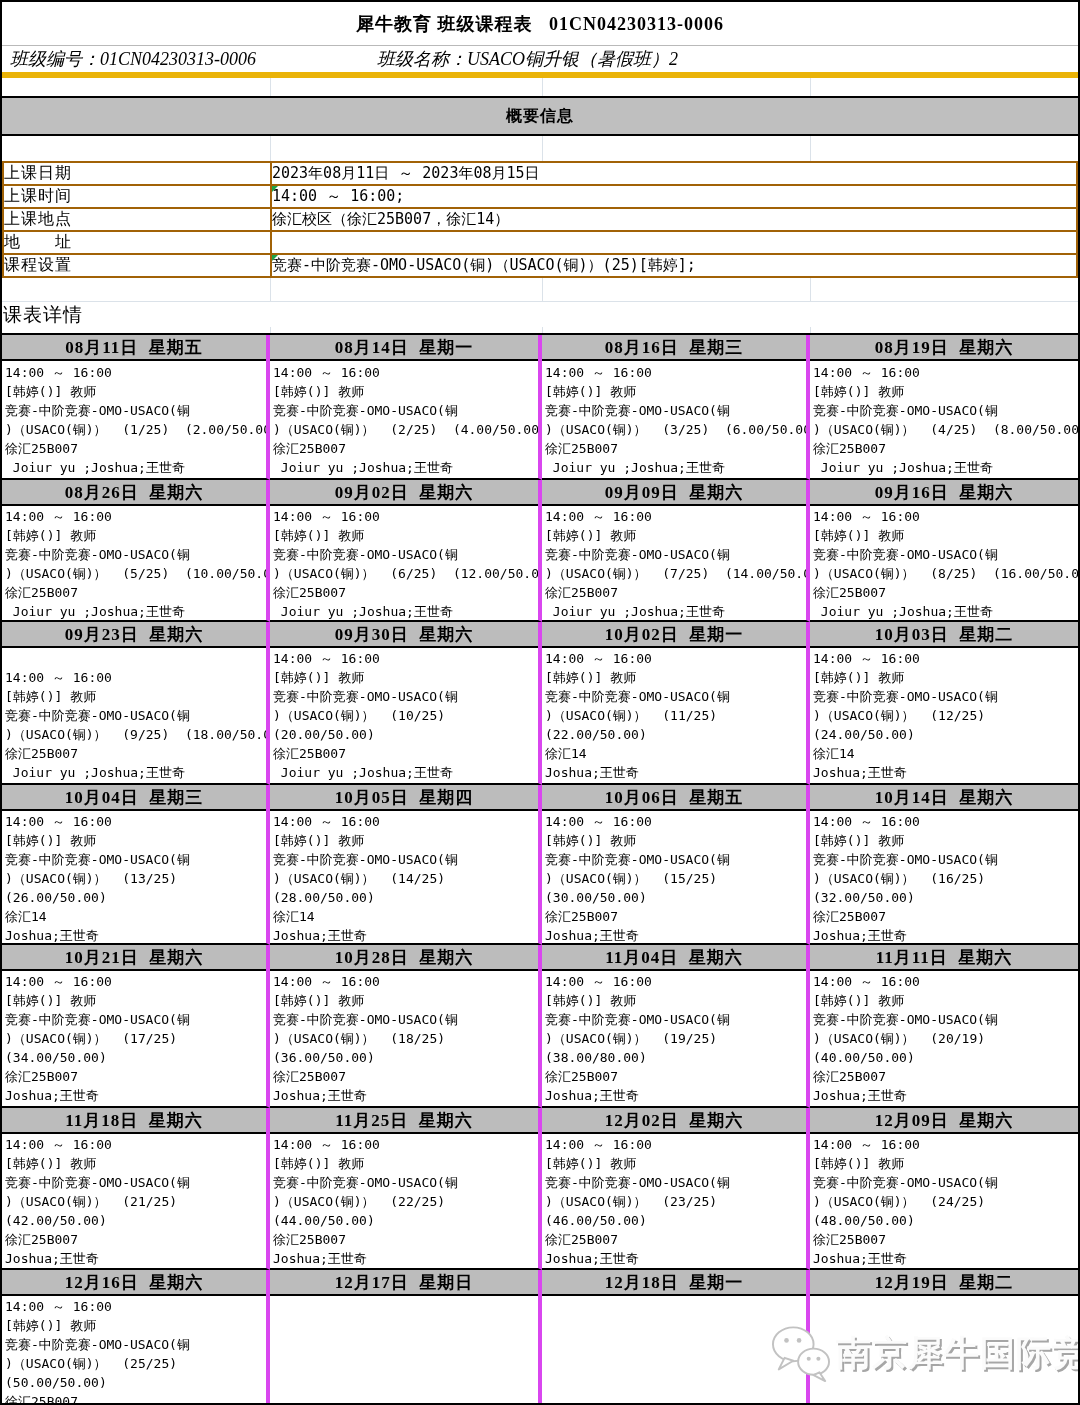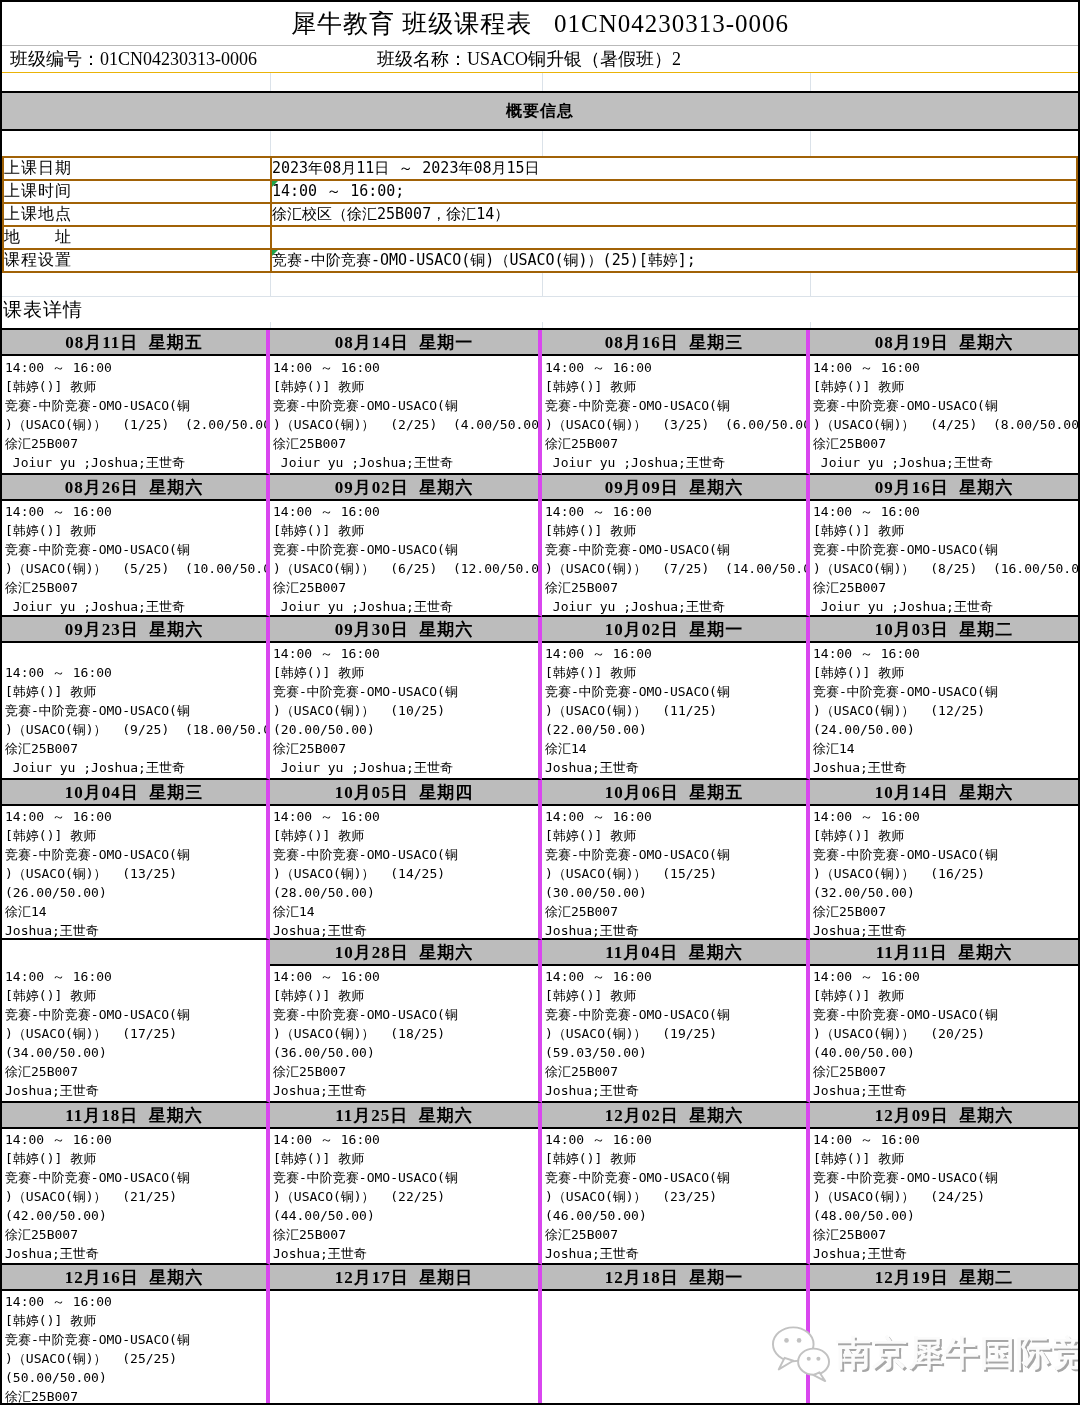--- a/index.html
+++ b/index.html
@@ -5,23 +5,23 @@
   html,body{margin:0;padding:0;background:#e9e9e9;}
   .page{
     width:1080px;height:1405px;position:relative;background:#fff;
     border:2px solid #000;box-sizing:border-box;overflow:hidden;
     font-family:"Liberation Serif","DejaVu Serif",serif;color:#000;
     margin:0 auto;
   }
   .title-row{
     height:43px;border-bottom:1px solid #b9b9b9;
     display:flex;align-items:center;justify-content:center;
-    font-size:25px;font-weight:normal;white-space:pre;letter-spacing:1px;
-  }
-  .info-row{height:26px;position:relative;font-size:18px;border-bottom:1px solid #eab308;}
+    font-size:18px;font-weight:bold;white-space:pre;letter-spacing:1px;
+  }
+  .info-row{height:26px;position:relative;font-size:18px;border-bottom:6px solid #eab308;font-style:italic;}
   .info-row .id{position:absolute;left:8px;top:1px;white-space:pre;}
   .info-row .name{position:absolute;left:375px;top:1px;white-space:pre;}
   .spacer{
     position:relative;
     background-image:linear-gradient(var(--faint),var(--faint)),linear-gradient(var(--faint),var(--faint)),linear-gradient(var(--faint),var(--faint));
     background-size:1px 100%;background-position:268px 0,540px 0,808px 0;background-repeat:no-repeat;
   }
   .s1{height:18px;}
   .s2{height:25px;}
   .s3{height:23px;border-bottom:1px solid var(--faint);}
@@ -299,20 +299,21 @@
           <div class="s-line">14:00 ～ 16:00</div>
           <div class="s-line">[韩婷()] 教师</div>
           <div class="s-line">竞赛-中阶竞赛-OMO-USACO(铜</div>
           <div class="s-line">)（USACO(铜)）  (16/25)</div>
           <div class="s-line">(32.00/50.00)</div>
           <div class="s-line">徐汇25B007</div>
           <div class="s-line">Joshua;王世奇</div>
         </div>
       </div>
       <div class="s-cell">
+        <div class="s-head">10月21日  星期六</div>
         <div class="s-body">
           <div class="s-line">14:00 ～ 16:00</div>
           <div class="s-line">[韩婷()] 教师</div>
           <div class="s-line">竞赛-中阶竞赛-OMO-USACO(铜</div>
           <div class="s-line">)（USACO(铜)）  (17/25)</div>
           <div class="s-line">(34.00/50.00)</div>
           <div class="s-line">徐汇25B007</div>
           <div class="s-line">Joshua;王世奇</div>
         </div>
       </div>
@@ -328,32 +329,32 @@
           <div class="s-line">Joshua;王世奇</div>
         </div>
       </div>
       <div class="s-cell">
         <div class="s-head">11月04日  星期六</div>
         <div class="s-body">
           <div class="s-line">14:00 ～ 16:00</div>
           <div class="s-line">[韩婷()] 教师</div>
           <div class="s-line">竞赛-中阶竞赛-OMO-USACO(铜</div>
           <div class="s-line">)（USACO(铜)）  (19/25)</div>
-          <div class="s-line">(59.03/50.00)</div>
+          <div class="s-line">(38.00/80.00)</div>
           <div class="s-line">徐汇25B007</div>
           <div class="s-line">Joshua;王世奇</div>
         </div>
       </div>
       <div class="s-cell">
         <div class="s-head">11月11日  星期六</div>
         <div class="s-body">
           <div class="s-line">14:00 ～ 16:00</div>
           <div class="s-line">[韩婷()] 教师</div>
           <div class="s-line">竞赛-中阶竞赛-OMO-USACO(铜</div>
-          <div class="s-line">)（USACO(铜)）  (20/25)</div>
+          <div class="s-line">)（USACO(铜)）  (20/19)</div>
           <div class="s-line">(40.00/50.00)</div>
           <div class="s-line">徐汇25B007</div>
           <div class="s-line">Joshua;王世奇</div>
         </div>
       </div>
       <div class="s-cell">
         <div class="s-head">11月18日  星期六</div>
         <div class="s-body">
           <div class="s-line">14:00 ～ 16:00</div>
           <div class="s-line">[韩婷()] 教师</div>

